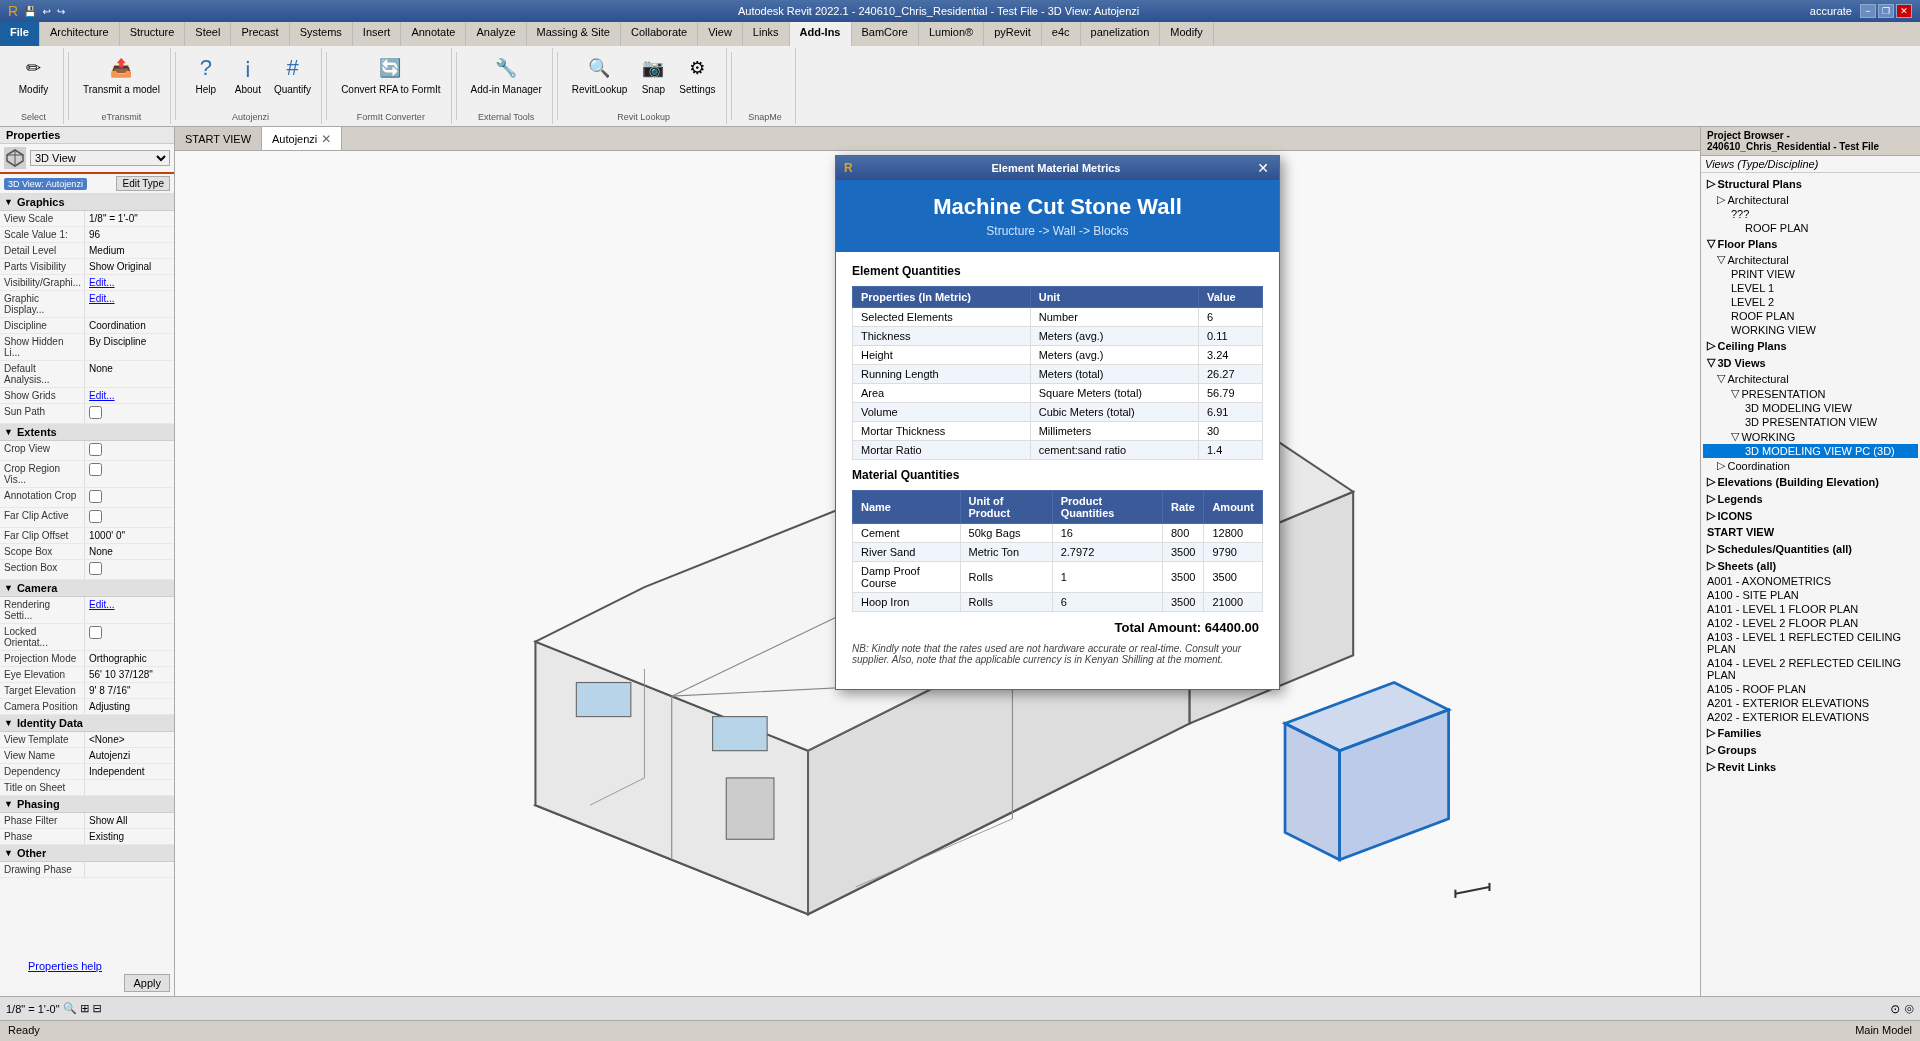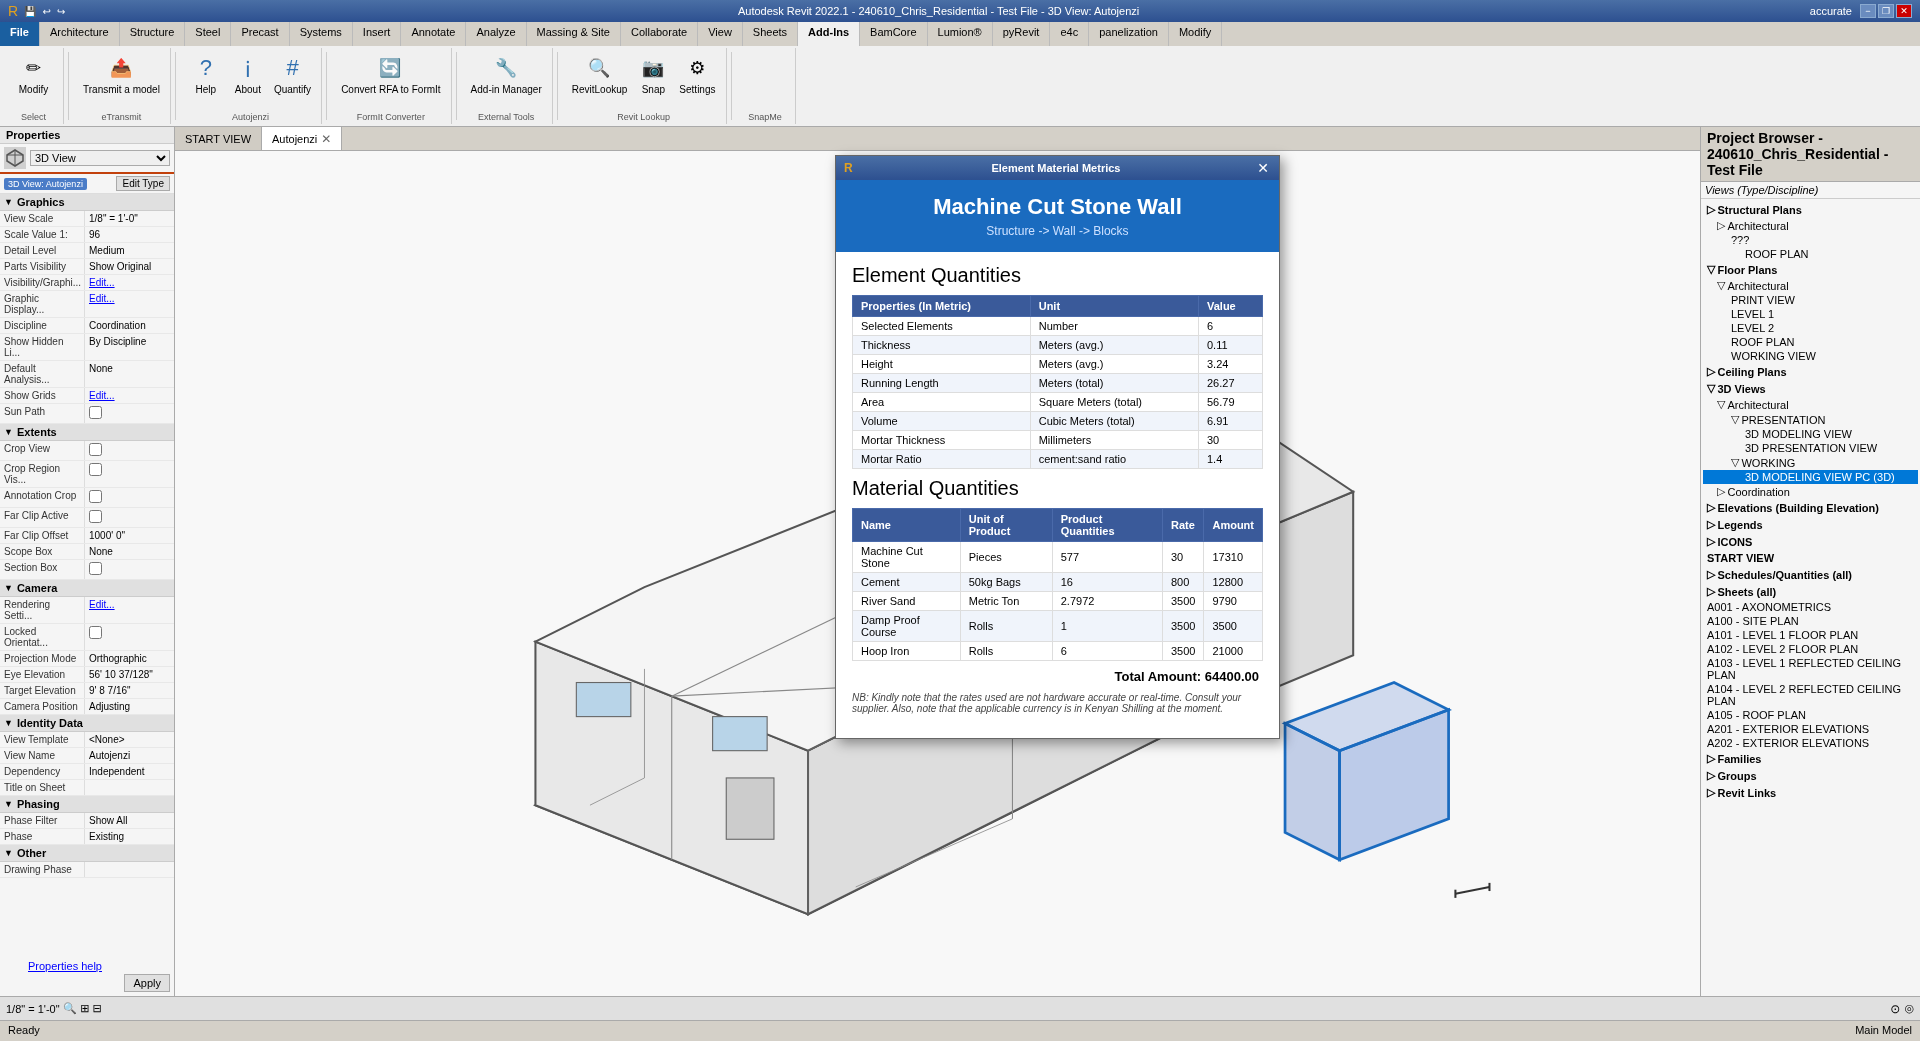--- a/index.html
+++ b/index.html
@@ -46,21 +46,21 @@
     
     #viewport-area { flex: 1; display: flex; flex-direction: column; background: #fff; }
     #tab-bar { display: flex; height: 24px; background: #d4d0c8; align-items: stretch; border-bottom: 1px solid #aaa; }
     .tab { display: flex; align-items: center; padding: 0 10px; background: #d0ccc4; border-right: 1px solid #aaa; font-size: 11px; cursor: pointer; gap: 4px; }
     .tab.active { background: #fff; }
     .tab-close { font-size: 12px; cursor: pointer; color: #666; }
     #canvas { flex: 1; background: #f8f8f8; position: relative; overflow: hidden; }
 
     
     #project-browser { width: 220px; background: #f5f5f5; border-left: 1px solid #aaa; font-size: 11px; overflow-y: auto; }
-    .pb-header { background: #d4d0c8; padding: 3px 6px; font-weight: bold; border-bottom: 1px solid #aaa; font-size: 14px; }
+    .pb-header { background: #d4d0c8; padding: 3px 6px; font-weight: bold; border-bottom: 1px solid #aaa; font-size: 10px; }
     .pb-tree { padding: 2px; }
     .pb-item { padding: 1px 4px; cursor: pointer; display: flex; align-items: center; gap: 2px; }
     .pb-item.selected { background: #0078d7; color: #fff; }
     .pb-category { font-weight: bold; padding: 2px 4px; cursor: pointer; }
     .pb-indent1 { padding-left: 14px; }
     .pb-indent2 { padding-left: 28px; }
     .pb-indent3 { padding-left: 42px; }
 
     
     #statusbar { height: 18px; background: #d4d0c8; border-top: 1px solid #aaa; display: flex; align-items: center; padding: 0 8px; font-size: 11px; gap: 8px; }
@@ -70,21 +70,21 @@
     #dialog-overlay { position: fixed; top: 0; left: 0; width: 100%; height: 100%; pointer-events: none; z-index: 1000; }
     #element-material-dialog { position: absolute; top: 155px; left: 835px; width: 445px; background: #fff; border: 1px solid #666; box-shadow: 4px 4px 12px rgba(0,0,0,0.4); pointer-events: all; }
     .dialog-titlebar { display: flex; align-items: center; justify-content: space-between; background: linear-gradient(to bottom, #4a6fa5, #2d5090); color: #fff; padding: 4px 8px; font-size: 11px; font-weight: bold; }
     .dialog-close { cursor: pointer; font-size: 14px; color: #fff; background: none; border: none; padding: 0 2px; }
 
     .dialog-banner { background: #1a6bbf; padding: 14px 20px; text-align: center; }
     .dialog-banner h1 { color: #fff; font-size: 22px; font-weight: bold; margin-bottom: 4px; }
     .dialog-banner p { color: #cce0ff; font-size: 12px; }
 
     .dialog-body { padding: 12px 16px; }
-    .dialog-section-title { font-size: 20px; font-weight: normal; margin-bottom: 8px; }
+    .dialog-section-title { font-size: 12px; font-weight: bold; margin-bottom: 8px; }
 
     .data-table { width: 100%; border-collapse: collapse; font-size: 11px; margin-bottom: 8px; }
     .data-table th { background: #3a5a9a; color: #fff; padding: 4px 8px; text-align: left; border: 1px solid #4a6aaa; font-size: 11px; }
     .data-table td { padding: 3px 8px; border: 1px solid #ddd; }
     .data-table tr:nth-child(even) td { background: #f0f4fb; }
 
     .total-row { text-align: right; font-weight: bold; font-size: 13px; margin: 8px 0; padding-right: 4px; }
     .note-text { font-style: italic; font-size: 10px; color: #444; margin: 8px 0 12px; }
 
     .dialog-footer { display: flex; justify-content: flex-end; gap: 6px; padding: 8px 16px 12px; }
@@ -130,21 +130,21 @@
     <div class="rtab">Structure</div>
     <div class="rtab">Steel</div>
     <div class="rtab">Precast</div>
     <div class="rtab">Systems</div>
     <div class="rtab">Insert</div>
     <div class="rtab">Annotate</div>
     <div class="rtab">Analyze</div>
     <div class="rtab">Massing &amp; Site</div>
     <div class="rtab">Collaborate</div>
     <div class="rtab">View</div>
-    <div class="rtab">Sheets</div>
+    <div class="rtab">Links</div>
     <div class="rtab active">Add-Ins</div>
     <div class="rtab">BamCore</div>
     <div class="rtab">Lumion®</div>
     <div class="rtab">pyRevit</div>
     <div class="rtab">e4c</div>
     <div class="rtab">panelization</div>
     <div class="rtab">Modify</div>
   </div>
   <div id="ribbon-content">
 
@@ -706,27 +706,20 @@
           <tr>
             <th>Name</th>
             <th>Unit of Product</th>
             <th>Product Quantities</th>
             <th>Rate</th>
             <th>Amount</th>
           </tr>
         </thead>
         <tbody id="mq-tbody">
             <tr>
-              <td>Machine Cut Stone</td>
-              <td>Pieces</td>
-              <td>577</td>
-              <td>30</td>
-              <td>17310</td>
-            </tr>
-            <tr>
               <td>Cement</td>
               <td>50kg Bags</td>
               <td>16</td>
               <td>800</td>
               <td>12800</td>
             </tr>
             <tr>
               <td>River Sand</td>
               <td>Metric Ton</td>
               <td>2.7972</td>

